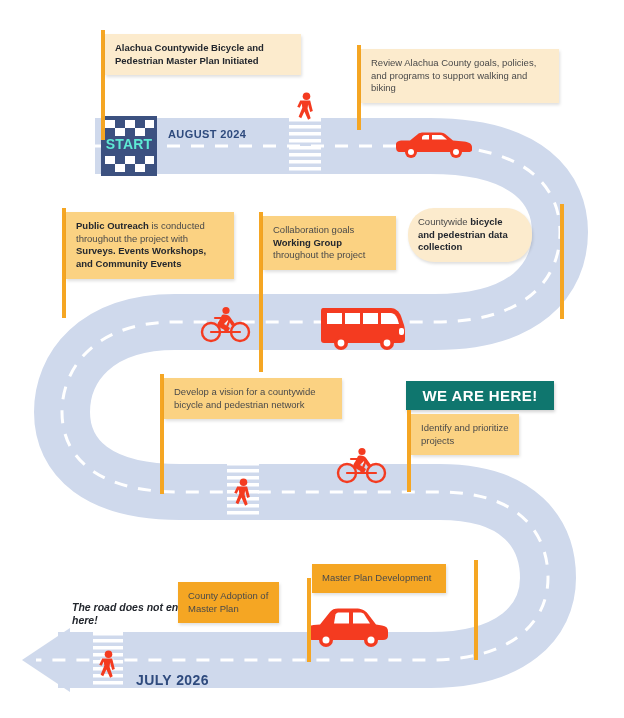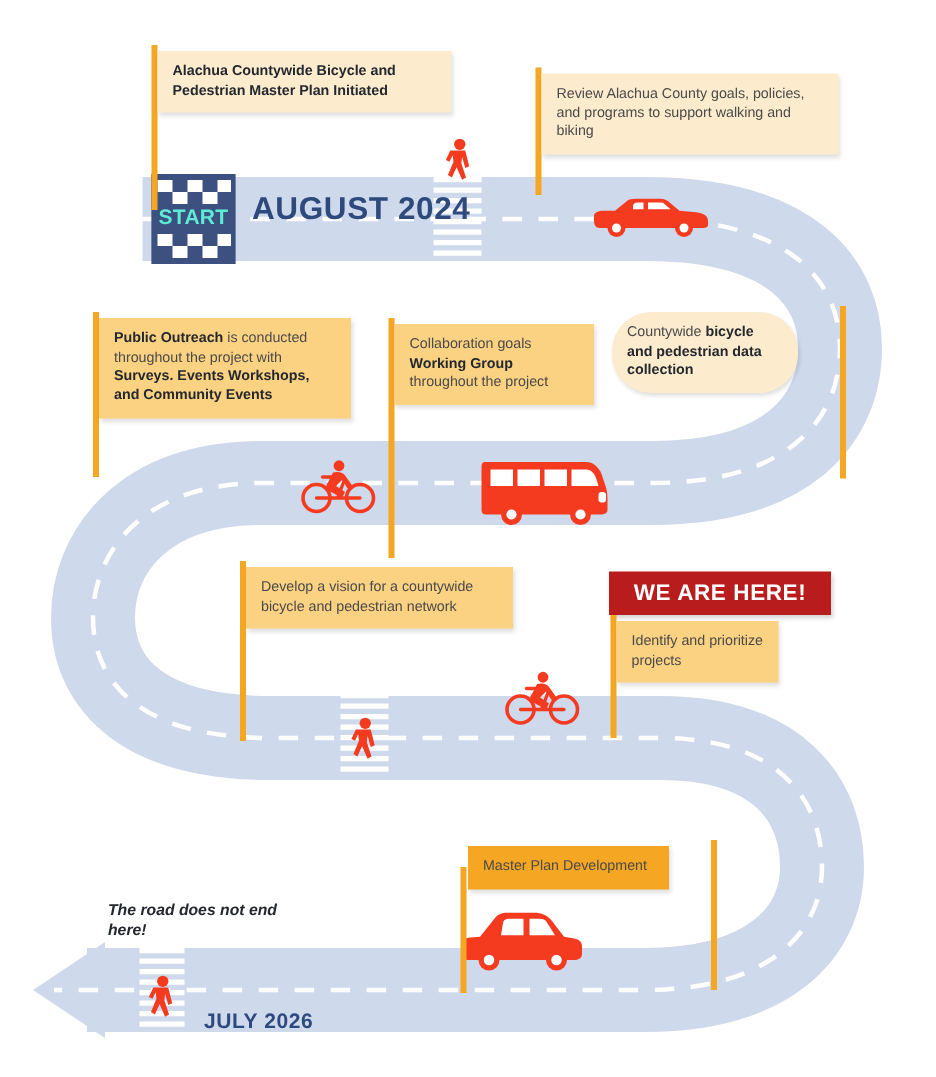--- a/index.html
+++ b/index.html
@@ -34,39 +34,39 @@
   .box.orange{background:#F5A623;}
   .box .dark{color:#23272e;font-weight:bold;}
 
   
   .milestone{
     position:absolute;
     font-weight:bold;
     color:#2E4A7D;
     letter-spacing:0.4px;
   }
-  #label-august{left:168px;top:128px;font-size:21px;}
+  #label-august{left:168px;top:128px;font-size:11px;}
   #label-july{left:136px;top:672px;font-size:14px;}
 
   #start-flag{
     position:absolute;left:101px;top:116px;width:56px;height:60px;
     background:#3C5180;
   }
   #start-flag .checks{position:absolute;left:0;top:0;width:56px;height:60px;}
   #start-flag .word{
     position:absolute;left:0;top:20px;width:56px;
     text-align:center;color:#5eead4;font-weight:bold;
     font-size:14px;letter-spacing:0.2px;
     text-shadow:0 0 1px #3C5180;
   }
 
   #we-are-here{
     position:absolute;left:406px;top:381px;
     width:148px;height:29px;
-    background:#b91c1c;
+    background:#0f766e;
     color:#ffffff;
     font-weight:bold;font-size:15px;letter-spacing:0.4px;
     display:flex;align-items:center;justify-content:center;
     box-shadow:1px 2px 3px rgba(0,0,0,0.18);
   }
 
   #end-note{
     position:absolute;left:72px;top:601px;width:130px;
     font-style:italic;font-weight:bold;font-size:10.5px;
     line-height:1.28;color:#23272e;
@@ -300,15 +300,18 @@
 
   <div class="flag" style="left:312px;top:560px;width:138px;height:100px;">
     <div class="pole right" style="top:0;height:100px;"></div>
     <div class="box orange" style="left:0;top:4px;width:134px;">
       <span>Master Plan Development</span>
     </div>
   </div>
 
   <div class="flag" style="left:178px;top:578px;width:105px;height:84px;">
     <div class="pole right" style="top:0;height:84px;"></div>
+    <div class="box orange" style="left:0;top:4px;width:101px;">
+      <span>County Adoption of Master Plan</span>
+    </div>
   </div>
 
 </div>
 
 </body></html>

